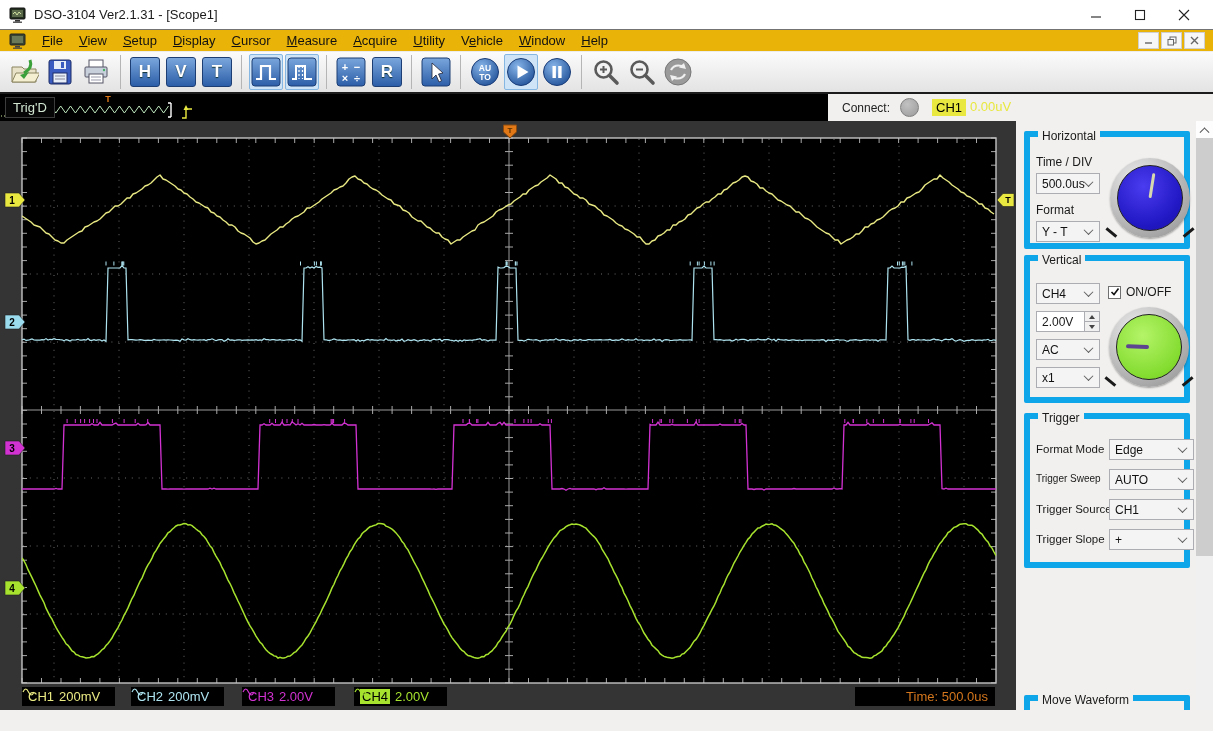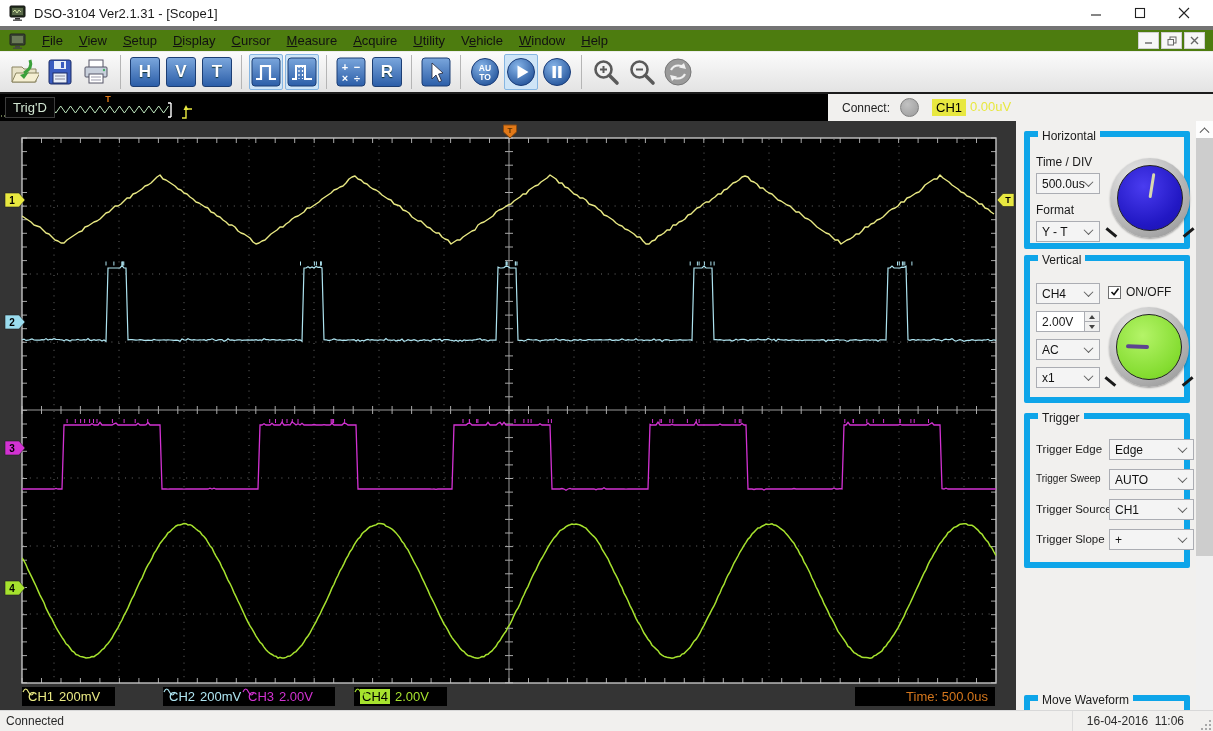--- a/index.html
+++ b/index.html
@@ -1,28 +1,28 @@
 <!DOCTYPE html>
 <html><head>
 <meta charset="utf-8">
 <style>
   * { margin:0; padding:0; box-sizing:border-box; }
   html,body { width:1213px; height:731px; overflow:hidden; background:#e8e8e8;
     font-family:"Liberation Sans","DejaVu Sans",sans-serif; }
   .app { position:relative; width:1213px; height:731px; background:#f1f0ee; }
 
   
-  .titlebar { height:30px; background:#ffffff; display:flex; align-items:center; border-bottom:4px solid #737373; }
+  .titlebar { height:30px; background:#ffffff; display:flex; align-items:center; border-bottom:1px solid #737373; }
   .app-icon { width:17px; height:16px; margin:0 8px 0 9px; }
   .title-text { font-size:13px; color:#1a1a1a; }
   .win-controls { margin-left:auto; display:flex; align-items:center; gap:18px; margin-right:16px; }
   .win-btn { width:26px; height:22px; display:flex; align-items:center; justify-content:center; }
 
   
-  .menubar { height:22px; background:#4d7c0f; display:flex; align-items:center; border-bottom:1px solid #ececec; }
+  .menubar { height:22px; background:#eab308; display:flex; align-items:center; border-bottom:1px solid #ececec; }
   .menu-items { display:flex; align-items:center; }
   .menu-item { font-size:13px; color:#111; padding:2px 8px; cursor:default; }
   .menu-item u { text-decoration:underline; }
   .mdi-controls { margin-left:auto; display:flex; gap:2px; margin-right:8px; }
   .mdi-btn { width:21px; height:17px; background:#f7f7f7; border:1px solid #cfcfcf; display:flex; align-items:center; justify-content:center; }
 
   
   .toolbar { height:42px; background:linear-gradient(#fbfbfb,#e3e3e3); display:flex; align-items:center;
     padding-left:6px; border-bottom:2px solid #1c1c1c; }
   .tb-btn { width:34px; height:36px; border:1px solid transparent; background:transparent; display:flex;
@@ -522,21 +522,21 @@
           </g>
         </svg>
       <div id="ch-labels">
           <div class="ch-label" style="left: 22px; width: 93px; color: rgb(234, 234, 132);">
             <span>CH1</span>
             <svg width="13" height="10" viewBox="0 0 13 10">
               <path d="M1,5 q2.7,-6 5.5,0 t5.5,0" stroke="#eaea84" stroke-width="1.2" fill="none"></path>
             </svg>
             <span>200mV</span>
           </div>
-          <div class="ch-label" style="left: 131px; width: 93px; color: rgb(174, 228, 240); margin-left: 32px;">
+          <div class="ch-label" style="left: 131px; width: 93px; color: rgb(174, 228, 240);">
             <span>CH2</span>
             <svg width="13" height="10" viewBox="0 0 13 10">
               <path d="M1,5 q2.7,-6 5.5,0 t5.5,0" stroke="#aee4f0" stroke-width="1.2" fill="none"></path>
             </svg>
             <span>200mV</span>
           </div>
           <div class="ch-label" style="left: 242px; width: 93px; color: rgb(210, 50, 210);">
             <span>CH3</span>
             <svg width="13" height="10" viewBox="0 0 13 10">
               <path d="M1,5 q2.7,-6 5.5,0 t5.5,0" stroke="#d232d2" stroke-width="1.2" fill="none"></path>
@@ -609,21 +609,21 @@
         </div>
         <div class="knob green" style="left:79px; top:46px;">
           <div class="inner"></div>
             <div class="ptr"></div>
         </div>
       </div>
 
       <div class="gbox" style="top:292px; height:155px;">
         <span class="gtitle">Trigger</span>
         <div id="trigger-rows">
-            <span class="flabel" style="left: 6px; top: 24px; font-size: 11.5px;">Trigger Edge</span>
+            <span class="flabel" style="left: 6px; top: 24px; font-size: 11.5px;">Format Mode</span>
             <div class="combo" style="left: 79px; top: 20px; width: 85px;">
               <span>Edge</span>
               <span class="chev"></span>
             </div>
             <span class="flabel" style="left: 6px; top: 54px; font-size: 10px;">Trigger Sweep</span>
             <div class="combo" style="left: 79px; top: 50px; width: 85px;">
               <span>AUTO</span>
               <span class="chev"></span>
             </div>
             <span class="flabel" style="left: 6px; top: 84px; font-size: 11.5px;">Trigger Source</span>
@@ -645,27 +645,13 @@
     </div>
 
     <div class="vscroll">
       <div class="vs-up">
           <span class="chev"></span>
         </div>
       <div class="vs-thumb"></div>
     </div>
   </div>
 
-  <div class="statusbar">
-    <span class="left">Connected</span>
-    <span class="right">
-      <span class="datecell">16-04-2016  11:06</span>
-      <span class="grip">
-        <i style="right:1px;bottom:1px"></i>
-          <i style="right:5px;bottom:1px"></i>
-          <i style="right:9px;bottom:1px"></i>
-        <i style="right:1px;bottom:5px"></i>
-          <i style="right:5px;bottom:5px"></i>
-          <i style="right:1px;bottom:9px"></i>
-      </span>
-    </span>
-  </div>
 </div>
 
 </body></html>

